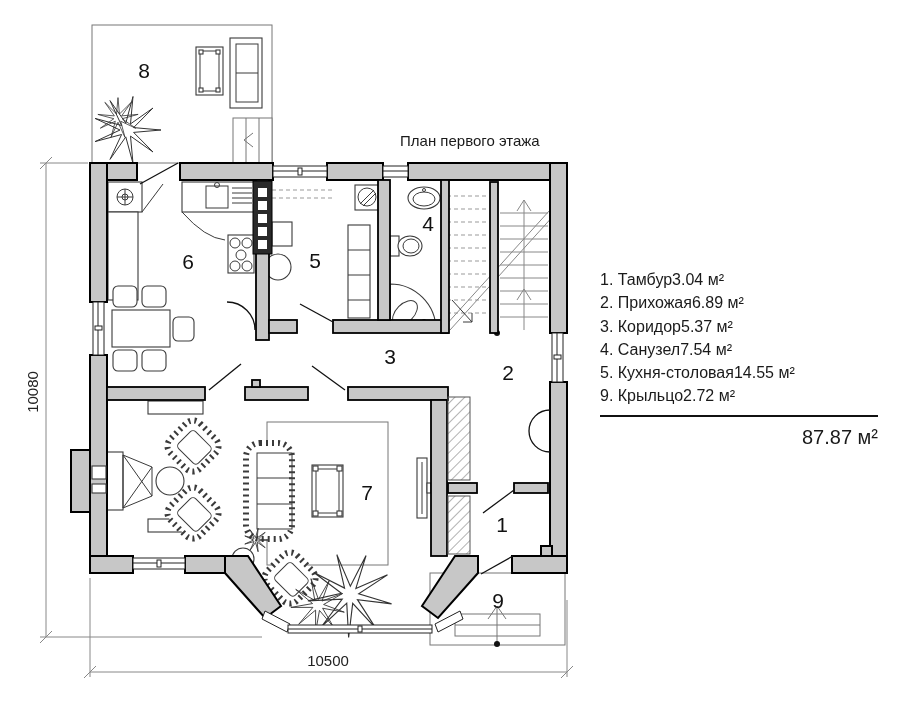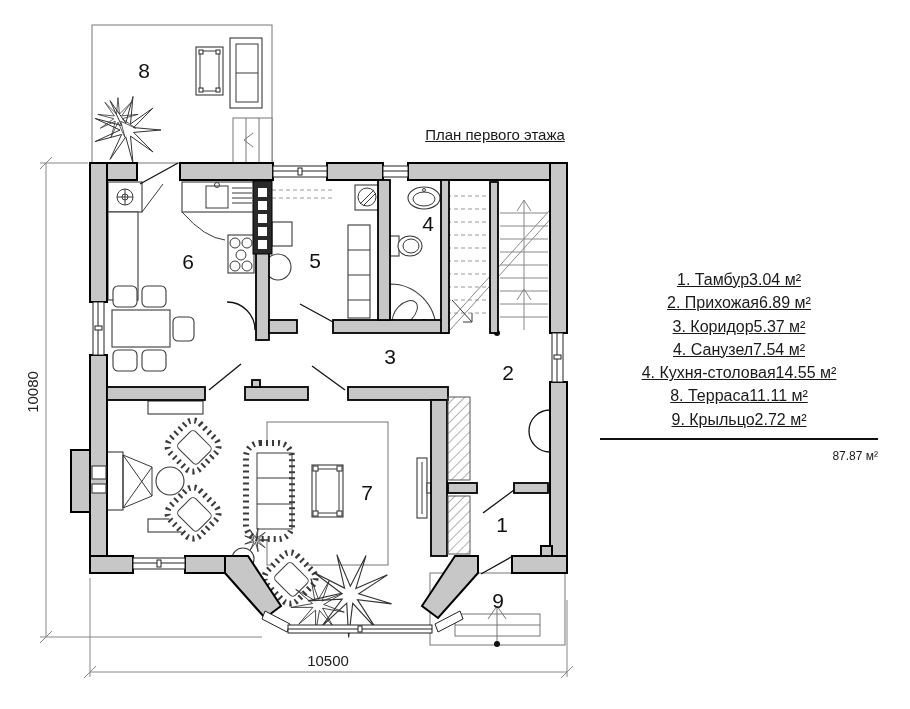--- a/index.html
+++ b/index.html
@@ -13,26 +13,26 @@
   .furn{fill:#fff;stroke:#3a3a3a;stroke-width:1.1;}
   .furnl{fill:none;stroke:#3a3a3a;stroke-width:1;}
   .win{fill:#fff;stroke:#222;stroke-width:1;}
   .door{stroke:#111;stroke-width:1.3;fill:none;}
   .quilt{fill:#fff;stroke:#3a3a3a;stroke-width:6;stroke-dasharray:2 4;}
   .dash{stroke:#999;stroke-width:1;stroke-dasharray:4 3;fill:none;}
   .stair{stroke:#888;stroke-width:1;fill:none;}
   .dim{stroke:#888;stroke-width:1;fill:none;}
   .dimtext{font-size:15px;fill:#222;}
   .rn{font-size:21px;fill:#111;text-anchor:middle;}
-  .plan-title{position:absolute;left:400px;top:126px;width:190px;text-align:center;font-size:15px;text-decoration:underline;}
+  .plan-title{position:absolute;left:400px;top:132px;width:190px;font-size:15px;}
   .legend{position:absolute;left:600px;top:268px;width:278px;font-size:16px;}
-  .legend-row{display:flex;justify-content:center;line-height:23.3px;white-space:nowrap;text-decoration:underline;}
+  .legend-row{display:flex;justify-content:flex-start;line-height:23.3px;white-space:nowrap;}
   .legend-area{text-align:right;}
   .legend-rule{border-top:2px solid #111;margin-top:7px;}
-  .legend-total{text-align:right;padding-top:9px;font-size:12px;}
+  .legend-total{text-align:right;padding-top:9px;font-size:20px;}
 </style>
 </head>
 <body>
 
 <div class="canvas">
 
 <svg width="910" height="709" viewBox="0 0 910 709">
   <defs>
     <pattern id="hatch" width="7" height="7" patternUnits="userSpaceOnUse" patternTransform="rotate(45)">
       <line x1="0" y1="0" x2="0" y2="7" stroke="#666" stroke-width="1"></line>
@@ -376,26 +376,22 @@
   </div>
   <div class="legend-row">
     <span>3. Коридор</span>
     <span class="legend-area">5.37 м²</span>
   </div>
   <div class="legend-row">
     <span>4. Санузел</span>
     <span class="legend-area">7.54 м²</span>
   </div>
   <div class="legend-row">
-    <span>4. Кухня-столовая</span>
+    <span>5. Кухня-столовая</span>
     <span class="legend-area">14.55 м²</span>
-  </div>
-  <div class="legend-row">
-    <span>8. Терраса</span>
-    <span class="legend-area">11.11 м²</span>
   </div>
   <div class="legend-row">
     <span>9. Крыльцо</span>
     <span class="legend-area">2.72 м²</span>
   </div>
   <div class="legend-rule"></div>
   <div class="legend-total">87.87 м²</div>
 </div>
 
 </div>

